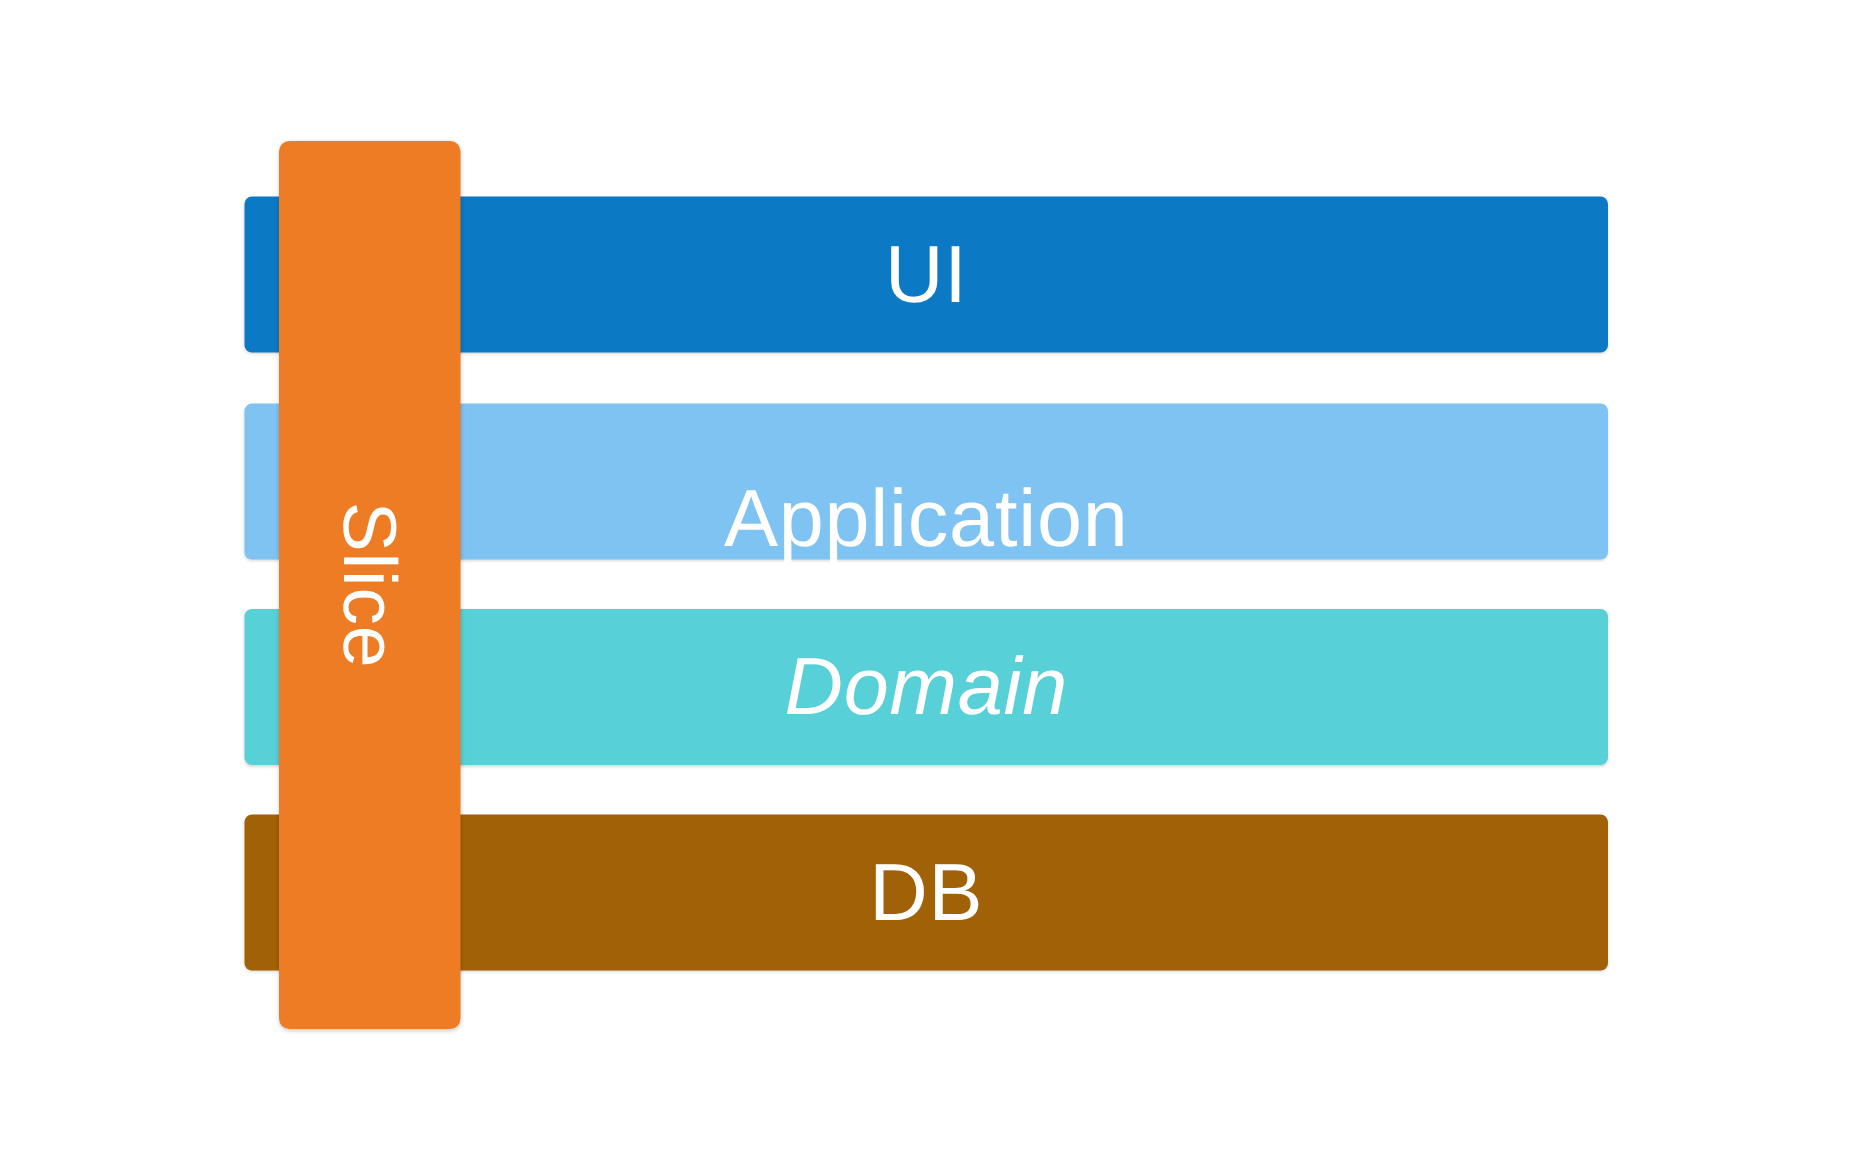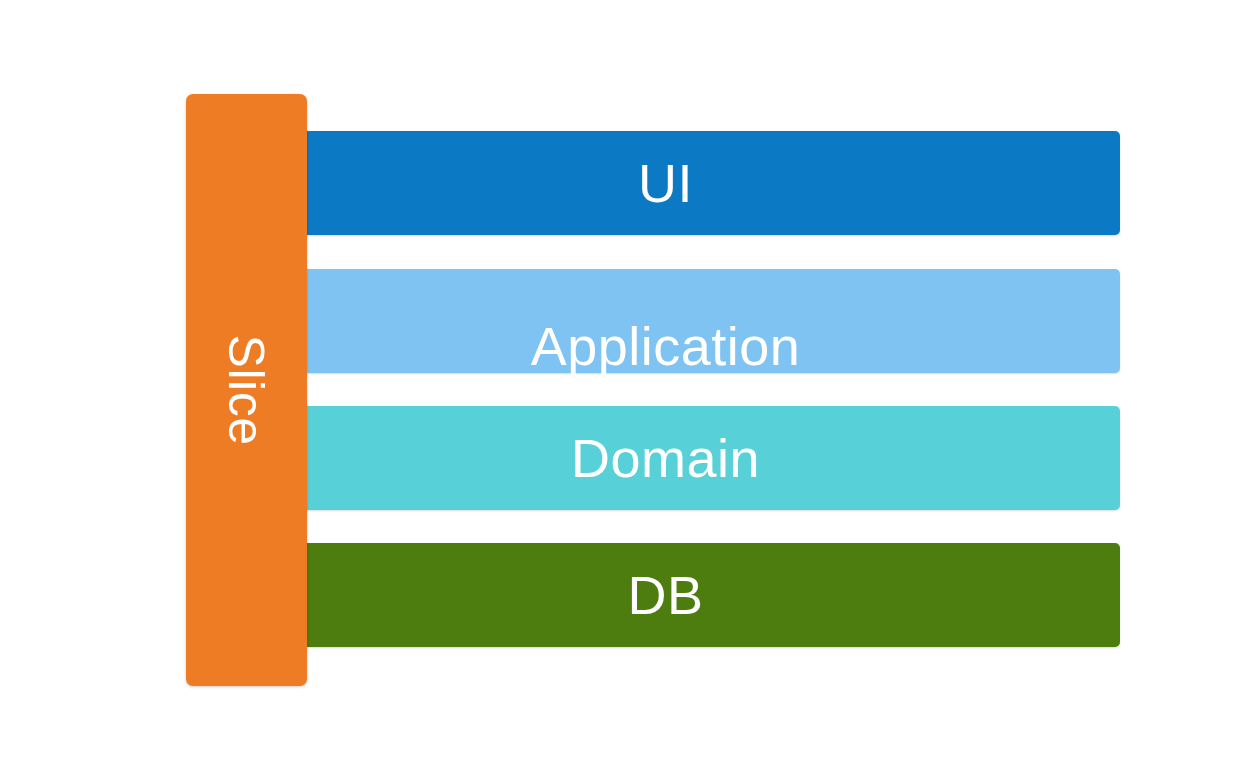--- a/index.html
+++ b/index.html
@@ -18,31 +18,30 @@
   .layer {
     position: absolute;
     left: 163px;
     width: 909px;
     height: 104px;
     border-radius: 5px;
     display: flex;
     align-items: center;
     justify-content: center;
     box-shadow: 0 1px 2px rgba(0,0,0,0.15);
-    margin-left: 48px;
   }
   .layer-label {
     font-size: 54px;
     line-height: 1;
     letter-spacing: 0.5px;
     white-space: nowrap;
   }
   .layer-ui          { top: 131px; }
   .layer-application { top: 269px; align-items: flex-end; }
-  .layer-domain      { top: 406px; }
+  .layer-domain      { top: 406px; font-style: italic; }
   .layer-db          { top: 543px; }
   .slice {
     position: absolute;
     left: 186px;
     top: 94px;
     width: 121px;
     height: 592px;
     border-radius: 7px;
     display: flex;
     align-items: center;
@@ -68,21 +67,21 @@
   </div>
 
   <div class="layer layer-application" style="background-color: rgb(126, 195, 241);">
     <span class="layer-label">Application</span>
   </div>
 
   <div class="layer layer-domain" style="background-color: rgb(88, 208, 215);">
     <span class="layer-label">Domain</span>
   </div>
 
-  <div class="layer layer-db" style="background-color: #4d7c0f;">
+  <div class="layer layer-db" style="background-color: #a16207;">
     <span class="layer-label">DB</span>
   </div>
 
   <div class="slice" style="background-color: rgb(238, 124, 36);">
     <span class="slice-label">Slice</span>
   </div>
 
 </div>
 
 </body></html>

